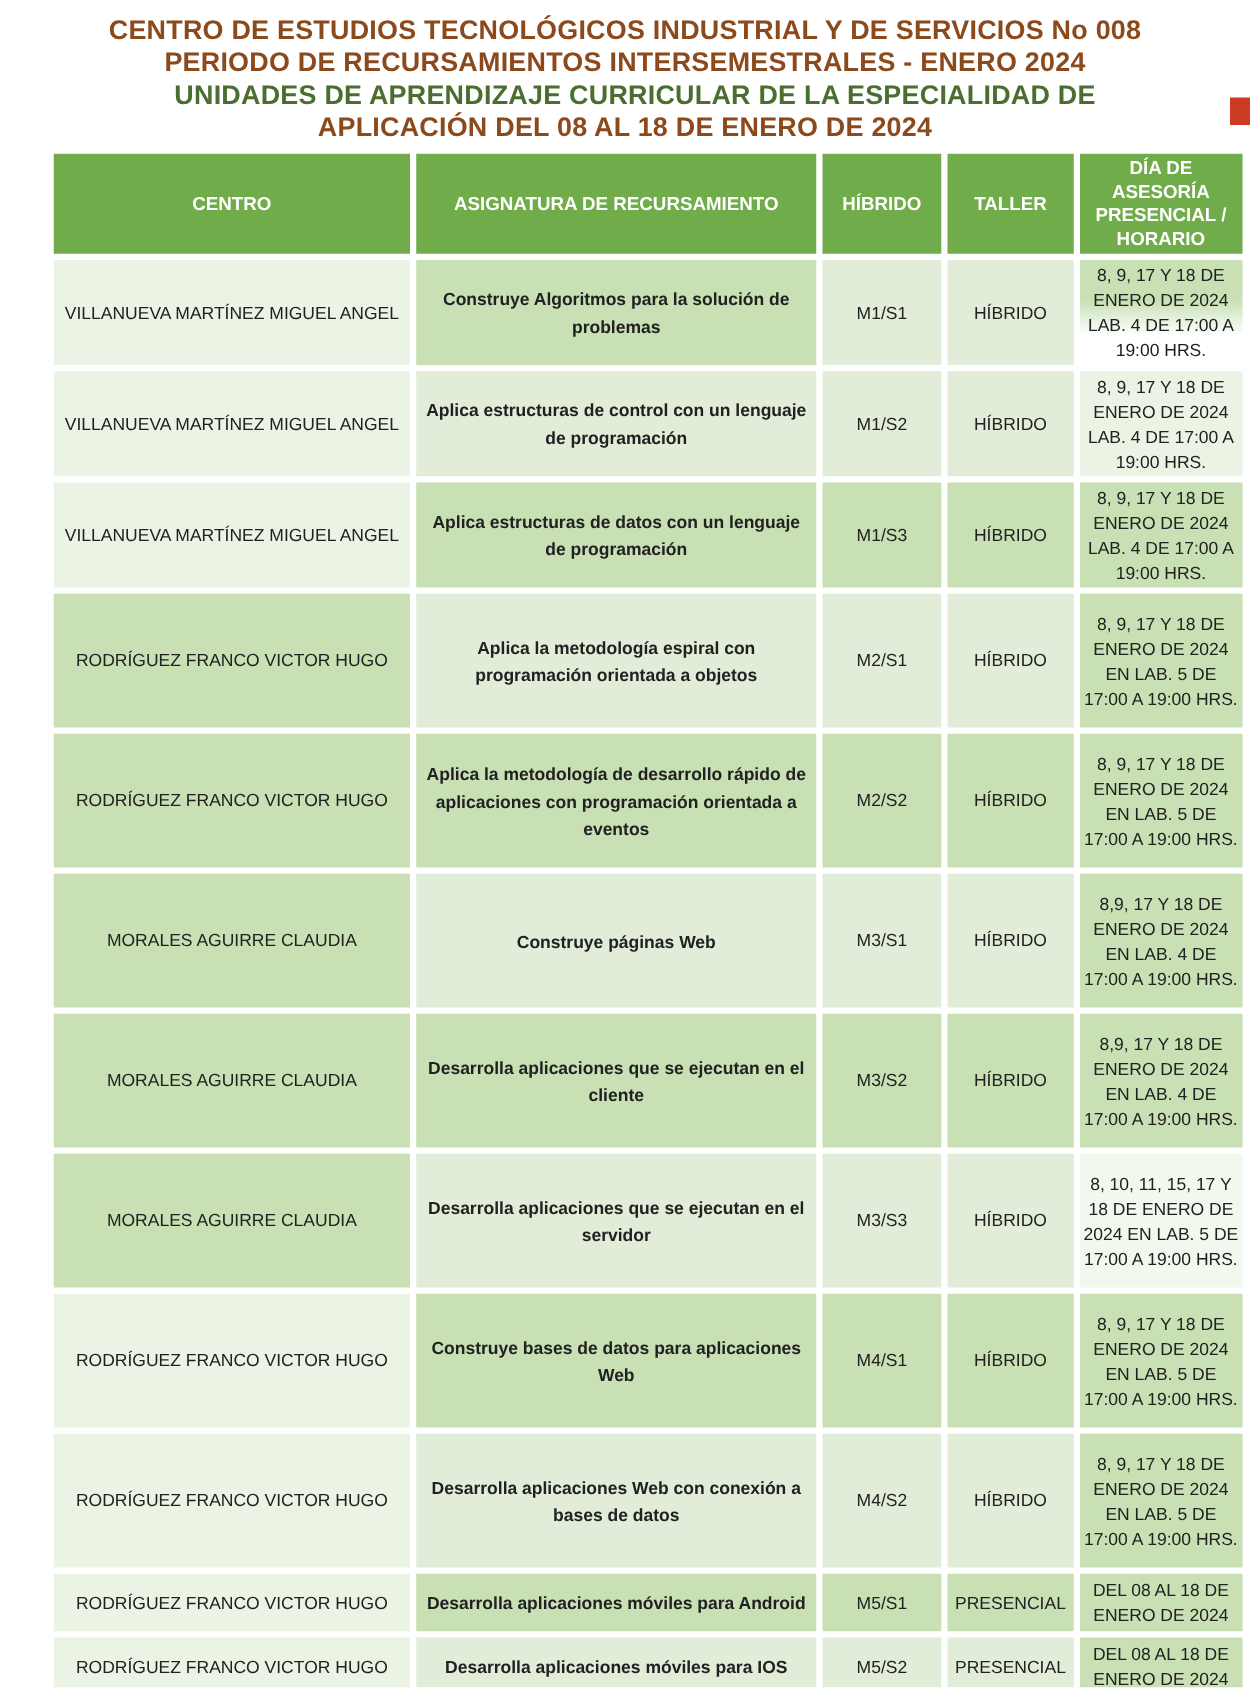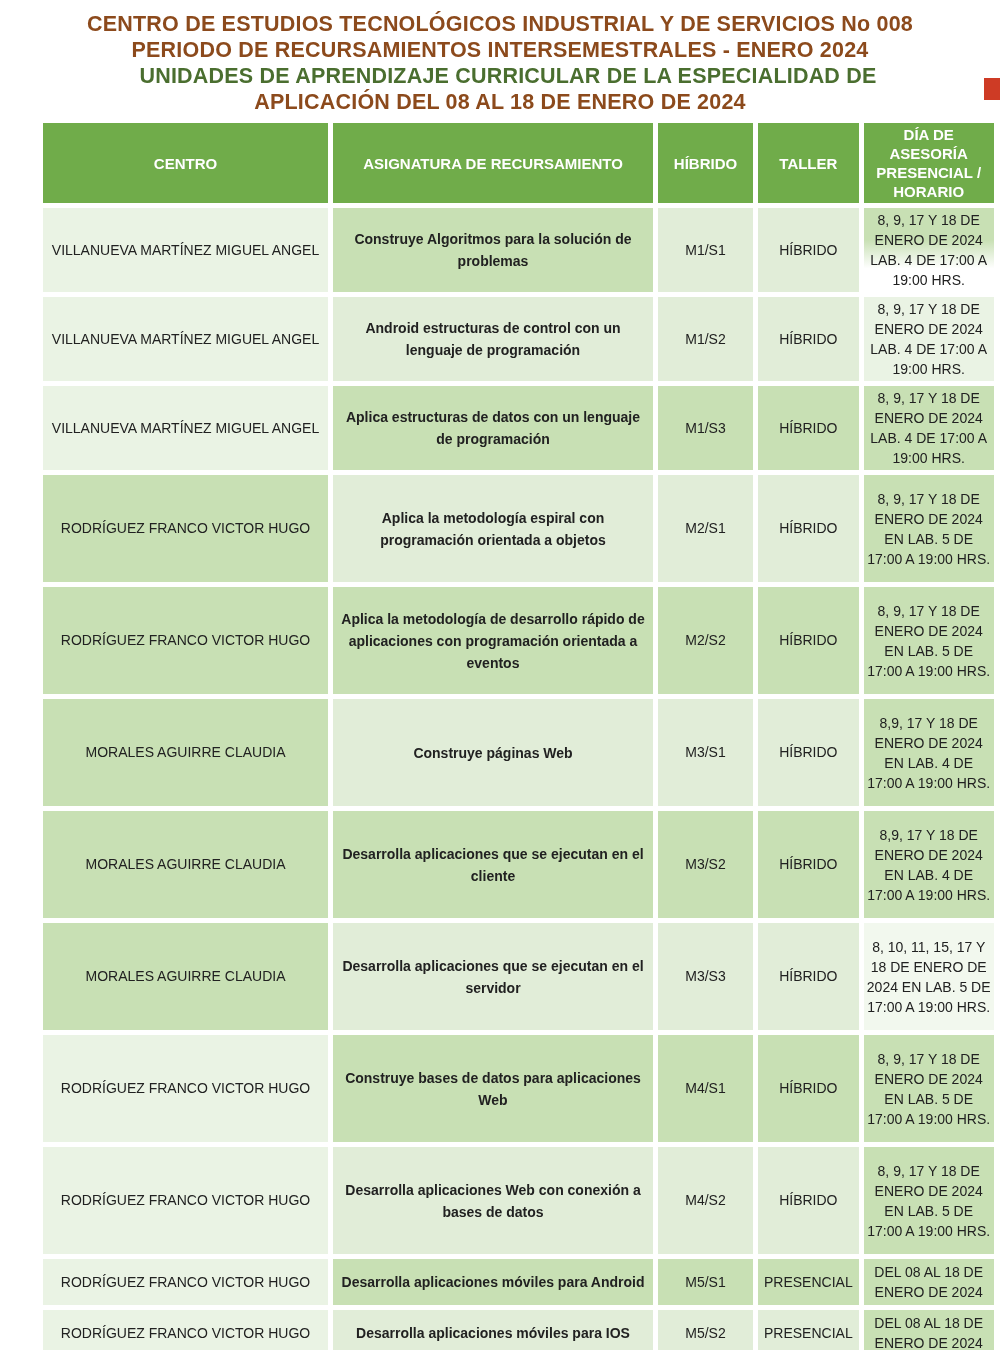--- a/index.html
+++ b/index.html
@@ -110,21 +110,21 @@
     <tbody id="rows-body">
         <tr class="h-md">
           <td class="col-nombre shade-pale">VILLANUEVA MARTÍNEZ MIGUEL ANGEL</td>
           <td class="col-asignatura shade-medium">Construye Algoritmos para la solución de problemas</td>
           <td class="col-modulo shade-light">M1/S1</td>
           <td class="col-taller shade-light">HÍBRIDO</td>
           <td class="col-dia shade-fade">8, 9, 17 Y 18 DE ENERO DE 2024 LAB. 4 DE 17:00 A 19:00 HRS.</td>
         </tr>
         <tr class="h-md">
           <td class="col-nombre shade-pale">VILLANUEVA MARTÍNEZ MIGUEL ANGEL</td>
-          <td class="col-asignatura shade-light">Android estructuras de control con un lenguaje de programación</td>
+          <td class="col-asignatura shade-light">Aplica estructuras de control con un lenguaje de programación</td>
           <td class="col-modulo shade-light">M1/S2</td>
           <td class="col-taller shade-light">HÍBRIDO</td>
           <td class="col-dia shade-pale">8, 9, 17 Y 18 DE ENERO DE 2024 LAB. 4 DE 17:00 A 19:00 HRS.</td>
         </tr>
         <tr class="h-md">
           <td class="col-nombre shade-pale">VILLANUEVA MARTÍNEZ MIGUEL ANGEL</td>
           <td class="col-asignatura shade-medium">Aplica estructuras de datos con un lenguaje de programación</td>
           <td class="col-modulo shade-medium">M1/S3</td>
           <td class="col-taller shade-medium">HÍBRIDO</td>
           <td class="col-dia shade-medium">8, 9, 17 Y 18 DE ENERO DE 2024 LAB. 4 DE 17:00 A 19:00 HRS.</td>

